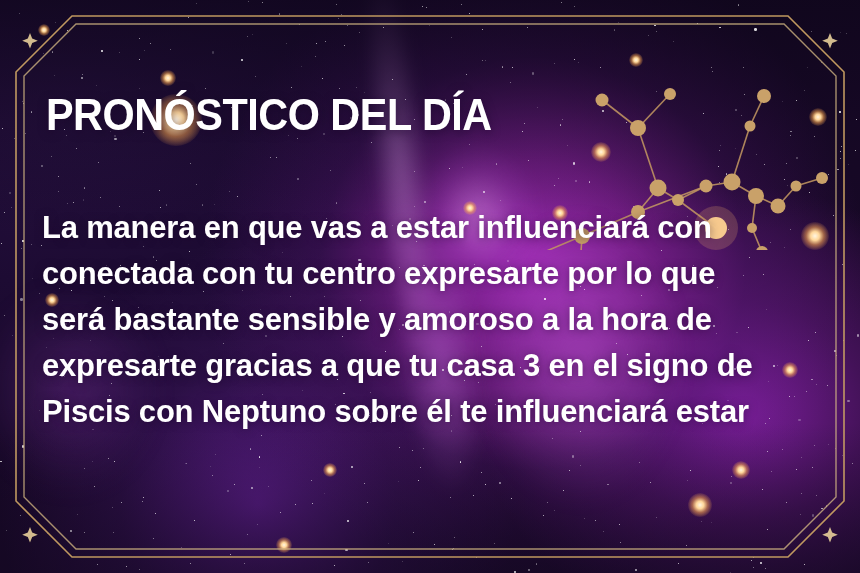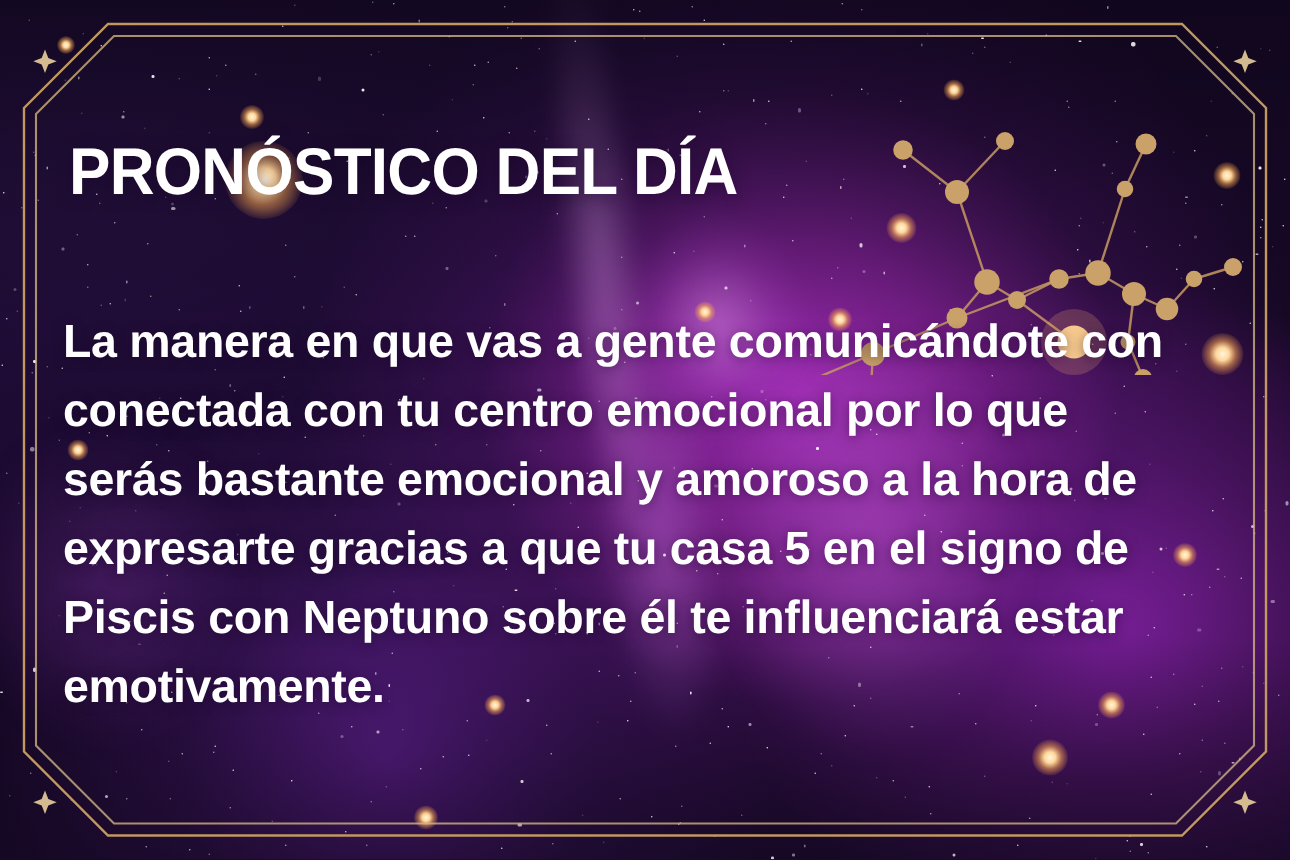--- a/index.html
+++ b/index.html
@@ -693,21 +693,20 @@
       <path d="M30,33 L32.2,38.6 L37.8,40.8 L32.2,43 L30,48.6 L27.8,43 L22.2,40.8 L27.8,38.6 Z"></path>
       <path d="M830,33 L832.2,38.6 L837.8,40.8 L832.2,43 L830,48.6 L827.8,43 L822.2,40.8 L827.8,38.6 Z"></path>
       <path d="M30,527 L32.2,532.6 L37.8,534.8 L32.2,537 L30,542.6 L27.8,537 L22.2,534.8 L27.8,532.6 Z"></path>
       <path d="M830,527 L832.2,532.6 L837.8,534.8 L832.2,537 L830,542.6 L827.8,537 L822.2,534.8 L827.8,532.6 Z"></path>
     </g>
   </svg>
 
   <div class="title">PRONÓSTICO DEL DÍA</div>
 
   <div class="body">
-    <div>La manera en que vas a gente comunicándote con</div>
-    <div>conectada con tu centro emocional por lo que</div>
-    <div>serás bastante emocional y amoroso a la hora de</div>
-    <div>expresarte gracias a que tu casa 5 en el signo de</div>
+    <div>La manera en que vas a estar influenciará con</div>
+    <div>conectada con tu centro expresarte por lo que</div>
+    <div>será bastante sensible y amoroso a la hora de</div>
+    <div>expresarte gracias a que tu casa 3 en el signo de</div>
     <div>Piscis con Neptuno sobre él te influenciará estar</div>
-    <div>emotivamente.</div>
   </div>
 
 </div>
 
 </body></html>

